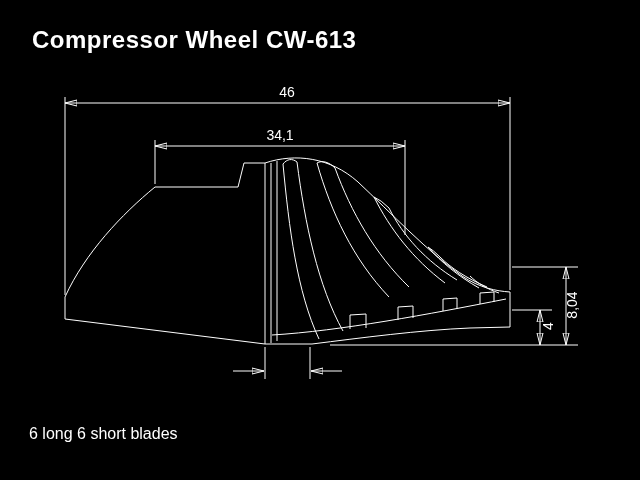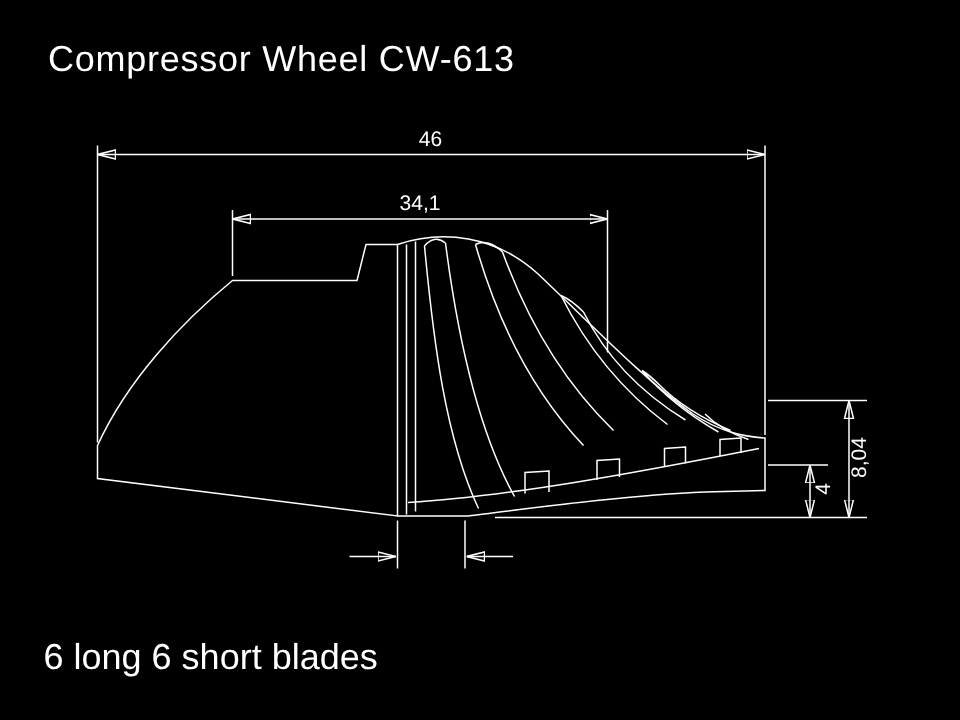--- a/index.html
+++ b/index.html
@@ -2,25 +2,25 @@
 <html><head>
 <meta charset="utf-8">
 <style>
   html,body { margin:0; padding:0; background:#000; }
   .screen {
     position:relative; width:640px; height:480px; background:#000;
     overflow:hidden; font-family:"Liberation Sans", sans-serif;
   }
   .title {
     position:absolute; left:32px; top:26px; color:#fff;
-    font-size:24px; letter-spacing:0.5px; white-space:nowrap;
+    font-size:24px; letter-spacing:0.5px; white-space:nowrap;font-weight:bold;
   }
   .footer {
     position:absolute; left:29px; top:425px; color:#fff;
-    font-size:24px; white-space:nowrap;
+    font-size:16px; white-space:nowrap;
   }
   svg.drawing { position:absolute; left:0; top:0; }
   svg.drawing path, svg.drawing line { stroke:#fff; stroke-width:1; fill:none; }
   svg.drawing text {
     fill:#fff; font-family:"Liberation Sans", sans-serif;
     font-size:14px; stroke:none;
   }
   .hatched { fill:url(#hatch); }
 </style>
 </head>

